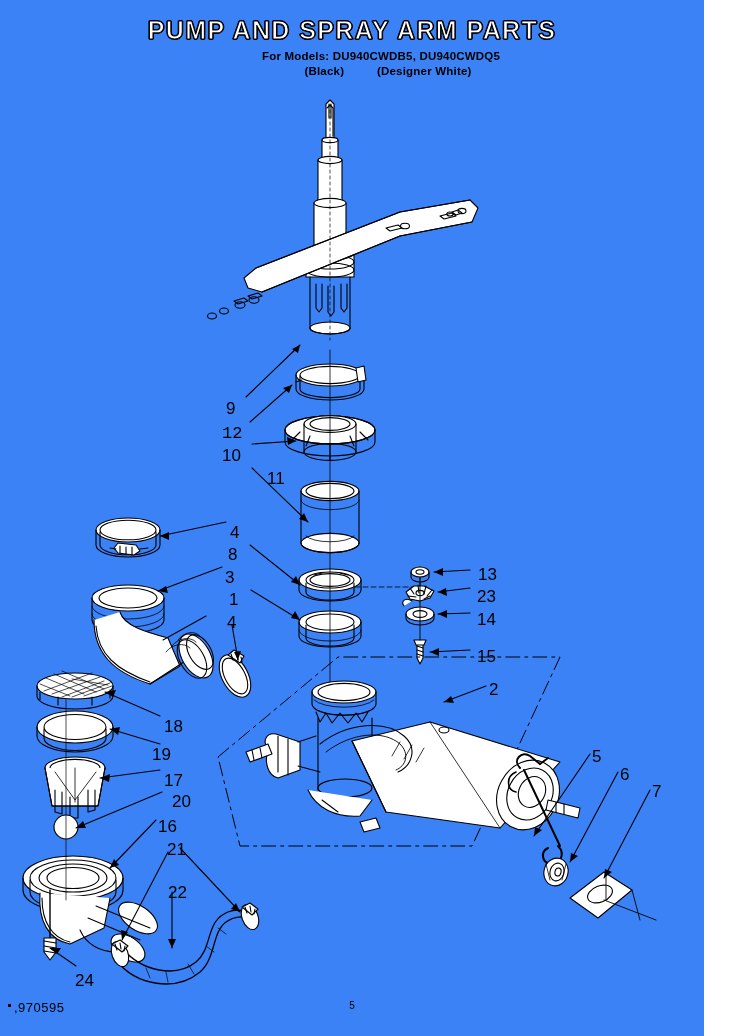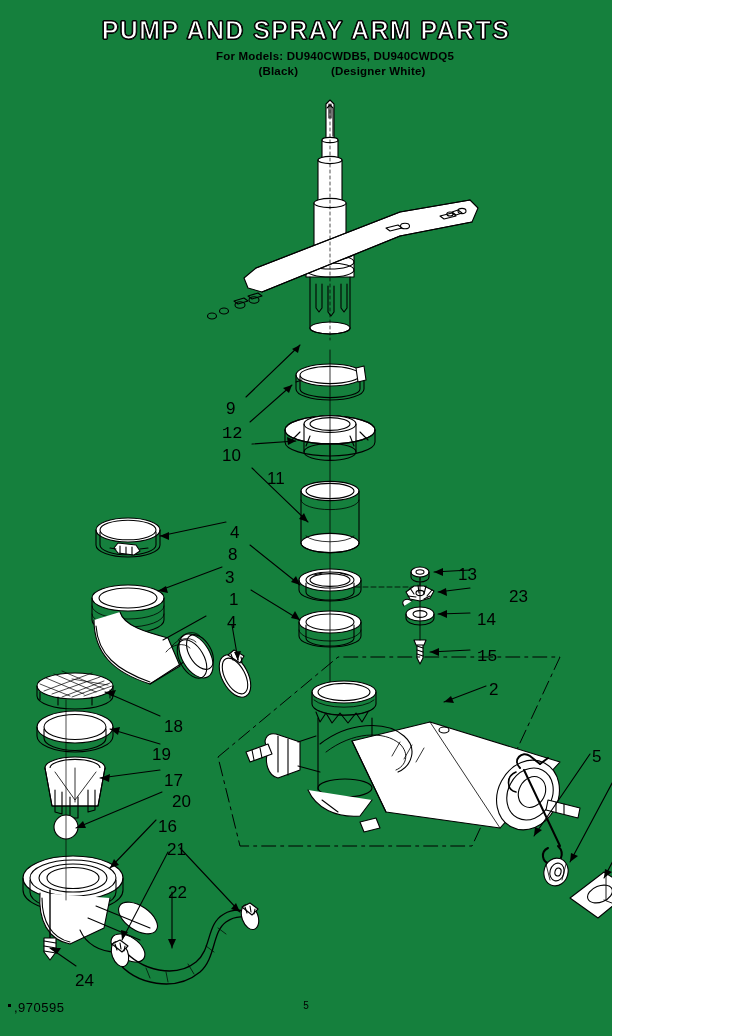--- a/index.html
+++ b/index.html
@@ -7,23 +7,23 @@
     margin: 0;
     padding: 0;
     background: #ffffff;
   }
   body {
     font-family: "Liberation Sans", sans-serif;
     color: #000000;
   }
   #page {
     position: relative;
-    width: 612px;
+    width: 704px;
     height: 1036px;
-    background: #15803d;
+    background: #3b82f6;
     overflow: hidden;
   }
   #diagram-svg {
     position: absolute;
     left: 0;
     top: 0;
     width: 750px;
     height: 1036px;
   }
   .hdr {
@@ -502,24 +502,24 @@
   <div class="callout" style="left:226px;  top:400px;">9</div>
   <div class="callout" style="left:222px;  top:425px;font-family:Liberation Mono, monospace;">12</div>
   <div class="callout" style="left:222px;  top:447px;">10</div>
   <div class="callout" style="left:227px;  top:470px;margin-left:40px;">11</div>
   <div class="callout" style="left:230px;  top:524px;">4</div>
   <div class="callout" style="left:228px;  top:546px;">8</div>
   <div class="callout" style="left:225px;  top:569px;">3</div>
   <div class="callout" style="left:229px;  top:591px;">1</div>
   <div class="callout" style="left:227px;  top:614px;">4</div>
 
-  <div class="callout" style="left:458px;  top:566px;">13</div>
-  <div class="callout" style="left:477px;  top:588px;margin-left:32px;">23</div>
+  <div class="callout" style="left:478px;  top:566px;">13</div>
+  <div class="callout" style="left:477px;  top:588px;">23</div>
   <div class="callout" style="left:477px;  top:611px;">14</div>
-  <div class="callout" style="left:477px;  top:648px;font-family:Liberation Mono, monospace;">15</div>
+  <div class="callout" style="left:477px;  top:648px;">15</div>
   <div class="callout" style="left:489px;  top:681px;">2</div>
 
   <div class="callout" style="left:164px;  top:718px;">18</div>
   <div class="callout" style="left:152px;  top:746px;">19</div>
   <div class="callout" style="left:164px;  top:772px;">17</div>
   <div class="callout" style="left:172px;  top:793px;">20</div>
   <div class="callout" style="left:158px;  top:818px;">16</div>
   <div class="callout" style="left:167px;  top:841px;">21</div>
   <div class="callout" style="left:168px;  top:884px;">22</div>
   <div class="callout" style="left:75px;   top:972px;">24</div>

